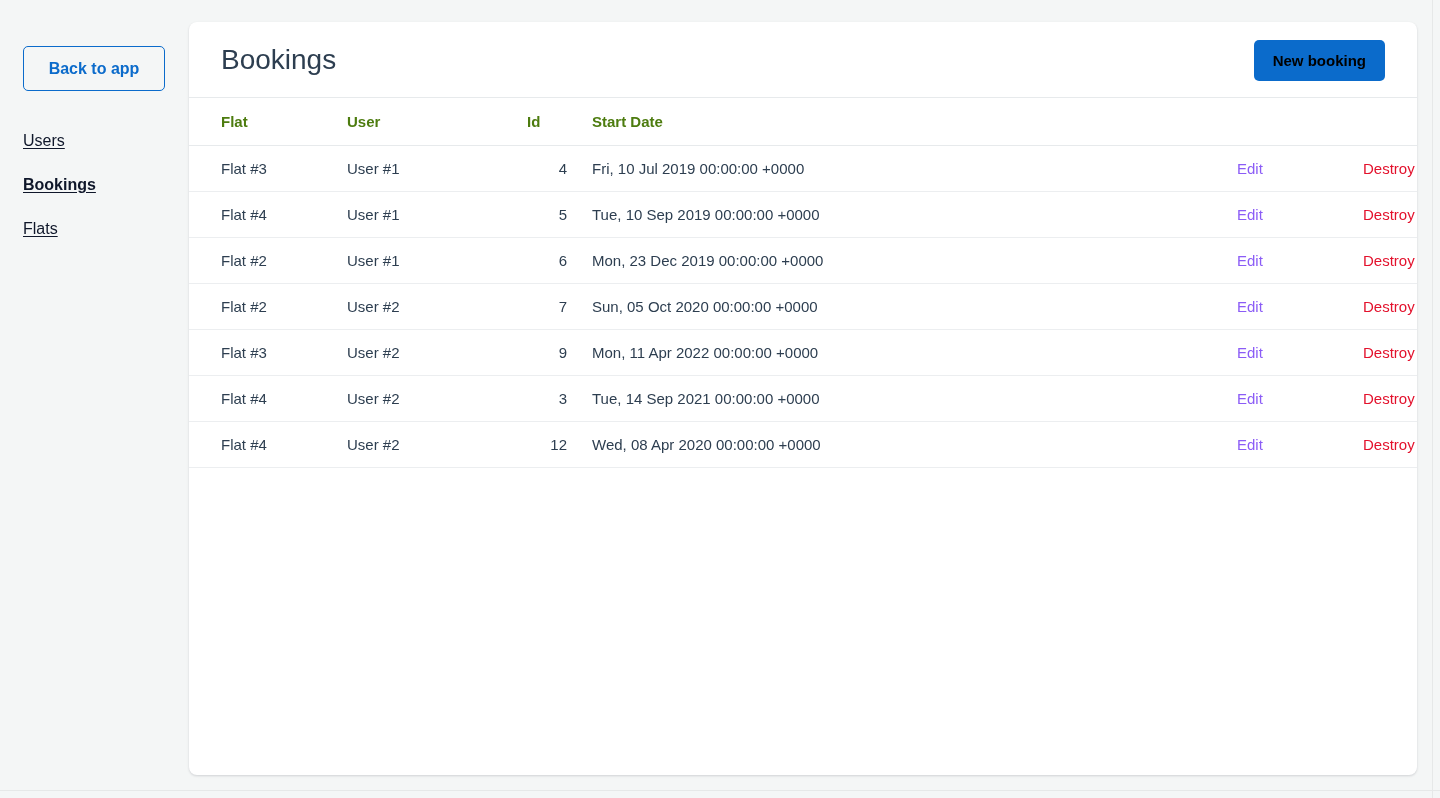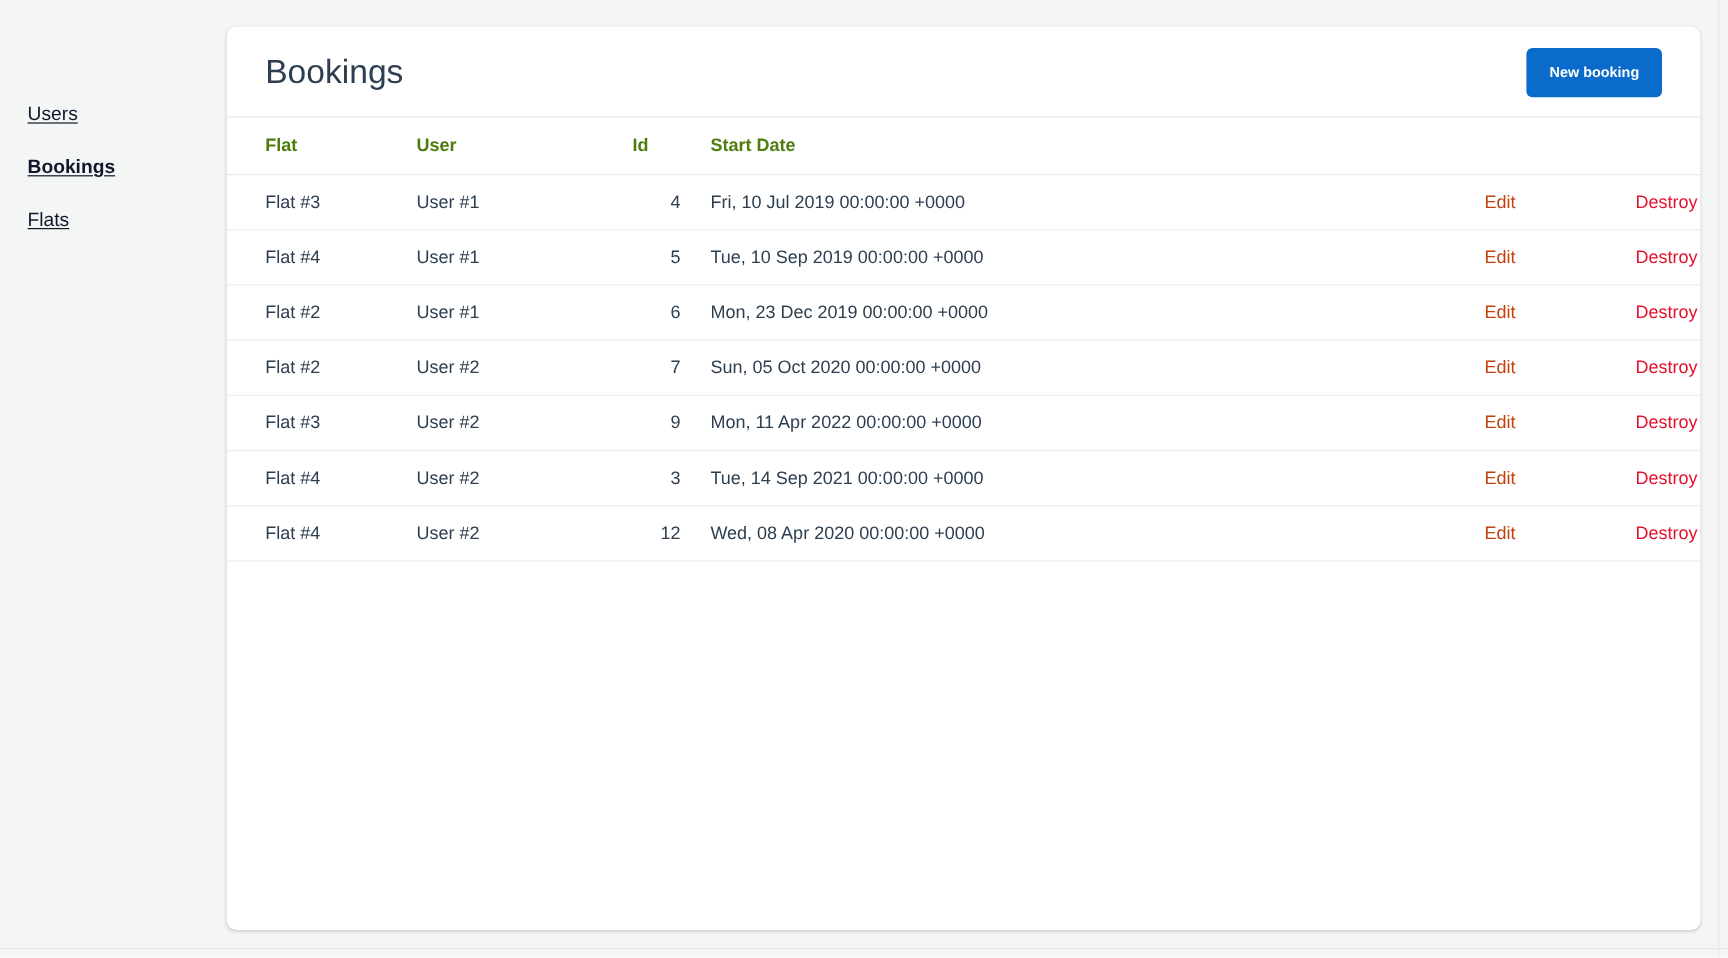--- a/index.html
+++ b/index.html
@@ -118,24 +118,24 @@
     line-height: 32px;
   }
 
   .new-booking-btn {
     position: absolute;
     right: 32px;
     top: 18px;
     height: 41px;
     padding: 0 19px;
     background: #0b6bcb;
-    color: #ffffff;
+    color: #000000;
     border: none;
     border-radius: 5px;
-    font-size: 12px;
+    font-size: 15px;
     font-weight: bold;
     font-family: "Liberation Sans", sans-serif;
     cursor: pointer;
     line-height: 41px;
   }
 
   
   table.bookings-table {
     width: 100%;
     border-collapse: collapse;
@@ -164,39 +164,40 @@
 
   .col-flat   { width: 158px; padding-left: 32px !important; }
   .col-user   { width: 180px; }
   .col-id     { width: 40px;  text-align: right; }
   .col-date   { width: 520px; padding-left: 25px !important; }
   .col-spacer { width: 150px; }
   .col-edit   { width: 98px; }
   .col-destroy{ width: auto; }
 
   .action-link {
-    color: #c2410c;
+    color: #8b5cf6;
     font-size: 15px;
     text-decoration: none;
     cursor: pointer;
   }
   .action-link.destructive {
     color: #e3112c;
     margin-left: 28px;
   }
 </style>
 </head>
 <body>
 
 <div class="page">
 
   <div class="viewport-edge-right"></div>
   <div class="viewport-edge-bottom"></div>
 
   <div class="sidebar">
+    <button class="back-to-app">Back to app</button>
 
     <ul class="nav-list">
       <li class="nav-item">
         <span class="nav-link">Users</span>
       </li>
       <li class="nav-item">
         <span class="nav-link active">Bookings</span>
       </li>
       <li class="nav-item">
         <span class="nav-link">Flats</span>

